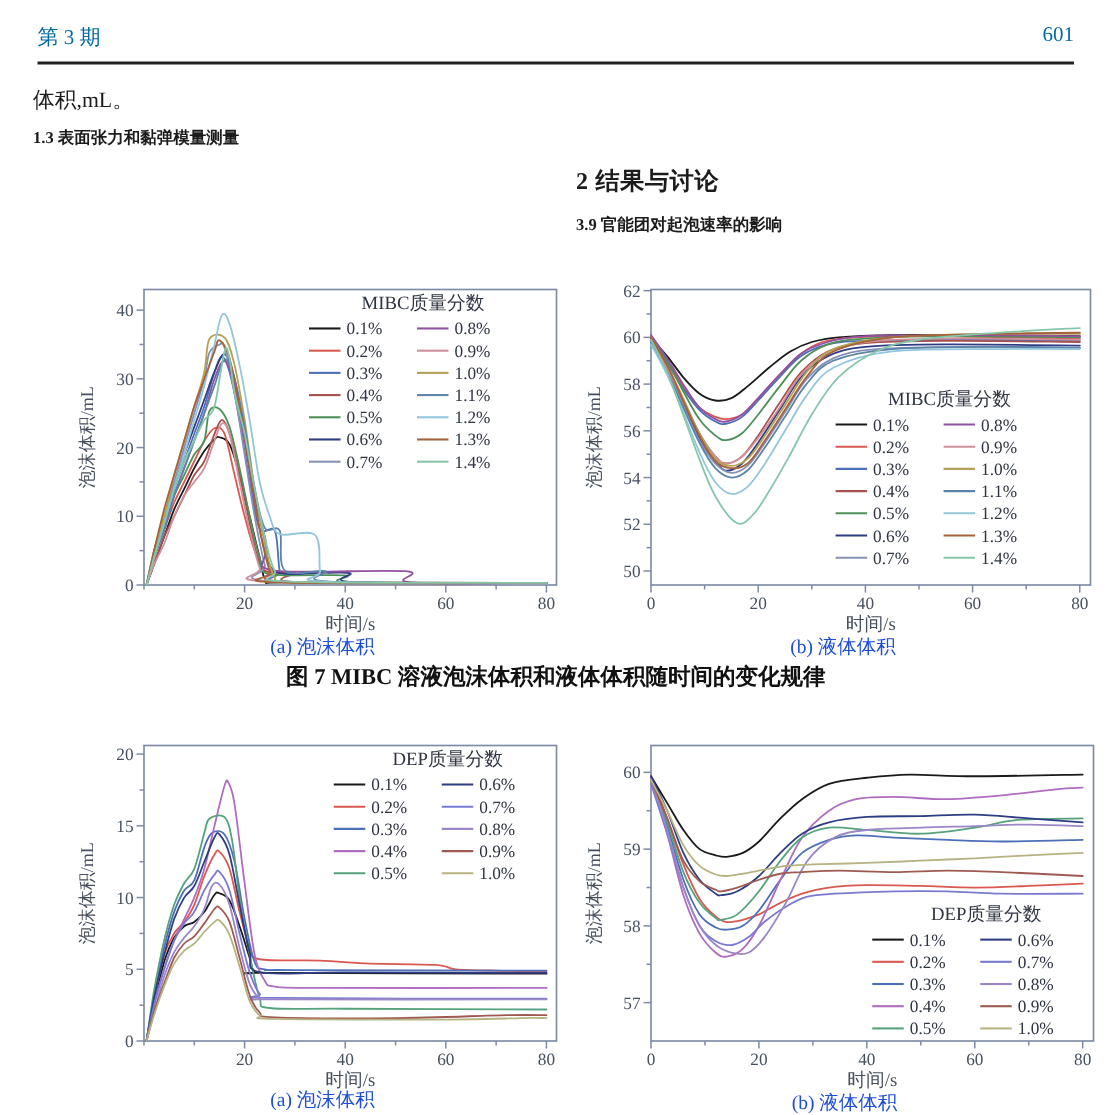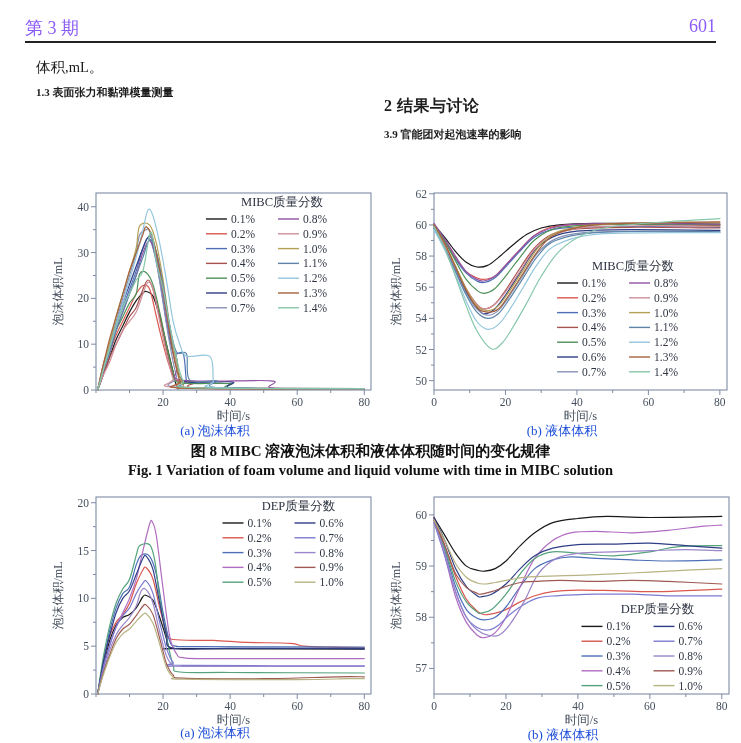--- a/index.html
+++ b/index.html
@@ -1,25 +1,25 @@
 <!DOCTYPE html>
 <html><head>
 <meta charset="utf-8">
 <style>
   html,body{margin:0;padding:0;background:#fff;}
   .page{position:relative;width:741px;height:743px;background:#fff;overflow:hidden;
         font-family:"Liberation Serif","DejaVu Serif",serif;color:#1c1c1c;}
-  .hdr{position:absolute;top:16px;left:25px;right:25px;height:22px;font-size:18px;color:#8b5cf6;}
+  .hdr{position:absolute;top:16px;left:25px;right:25px;height:22px;font-size:14px;color:#0369a1;}
   .hdr .issue{position:absolute;left:0;top:0;}
   .hdr .jtitle{position:absolute;left:0;right:0;text-align:center;top:0;}
   .hdr .pageno{position:absolute;right:0;top:0;}
   .hdr-rule{position:absolute;top:41px;left:25px;right:25px;border-top:2px solid #222;}
   .col{position:absolute;font-size:14.5px;line-height:1.52;text-align:justify;}
-  .col-left{left:36px;top:56px;width:342px;font-family:Liberation Serif, serif;}
-  .col-right{left:384px;top:84px;width:340px;}
+  .col-left{left:22px;top:56px;width:342px;font-family:Liberation Serif, serif;}
+  .col-right{left:384px;top:100px;width:340px;}
   .lead{margin:0;}
   h2.sec{font-size:16px;margin:10px 0 8px 0;font-weight:bold;letter-spacing:.5px;}
   h3.subsec{font-size:11px;margin:6px 0 4px 0;font-weight:bold;}
   p.para{margin:0;text-indent:2em;}
   .chart-svg{position:absolute;}
   .subcap{position:absolute;font-size:13px;color:#1d4ed8;text-align:center;}
   .figcap-zh{position:absolute;left:0;width:741px;text-align:center;font-size:15px;font-weight:bold;color:#111;}
   .figcap-en{position:absolute;left:0;width:741px;text-align:center;font-size:14.5px;font-weight:bold;color:#111;}
 </style>
 </head>
@@ -197,22 +197,21 @@
       <text x="266.06" y="160.21" font-size="11.5" fill="#2e3442" font-family="&quot;Liberation Serif&quot;,serif">1.2%</text>
       <line x1="241.06" y1="171.01" x2="262.06" y2="171.01" stroke="#a5623c" stroke-width="1.4"></line>
       <text x="266.06" y="175.01" font-size="11.5" fill="#2e3442" font-family="&quot;Liberation Serif&quot;,serif">1.3%</text>
       <line x1="241.06" y1="185.81" x2="262.06" y2="185.81" stroke="#86c7ab" stroke-width="1.4"></line>
       <text x="266.06" y="189.81" font-size="11.5" fill="#2e3442" font-family="&quot;Liberation Serif&quot;,serif">1.4%</text>
     </svg>
 
   <div class="subcap" style="left:50px;top:422px;width:330px;">(a) 泡沫体积</div>
   <div class="subcap" style="left:388px;top:422px;width:348px;">(b) 液体体积</div>
 
-  <div class="figcap-zh" style="top:442px;">图 8  MIBC 溶液泡沫体积和液体体积随时间的变化规律</div>
-  <div class="figcap-en" style="top:462px;">Fig. 1  Variation of foam volume and liquid volume with time in MIBC solution</div>
+  <div class="figcap-zh" style="top:442px;">图 7  MIBC 溶液泡沫体积和液体体积随时间的变化规律</div>
 
   <svg class="chart-svg" width="330" height="238" style="left:50px;top:490px;">
       <rect x="46" y="7" width="275" height="197" fill="none" stroke="#7e8aa5" stroke-width="1.1"></rect>
       <line x1="46" y1="204" x2="46" y2="207" stroke="#7e8aa5" stroke-width="1"></line>
       <line x1="79.53658536585365" y1="204" x2="79.53658536585365" y2="207" stroke="#7e8aa5" stroke-width="1"></line>
       <line x1="113.07317073170732" y1="204" x2="113.07317073170732" y2="209" stroke="#7e8aa5" stroke-width="1"></line>
       <text x="113.07317073170732" y="220" text-anchor="middle" font-size="11.5" fill="#46505e" font-family="&quot;Liberation Serif&quot;,serif">20</text>
       <line x1="146.609756097561" y1="204" x2="146.609756097561" y2="207" stroke="#7e8aa5" stroke-width="1"></line>
       <line x1="180.14634146341464" y1="204" x2="180.14634146341464" y2="209" stroke="#7e8aa5" stroke-width="1"></line>
       <text x="180.14634146341464" y="220" text-anchor="middle" font-size="11.5" fill="#46505e" font-family="&quot;Liberation Serif&quot;,serif">40</text>

